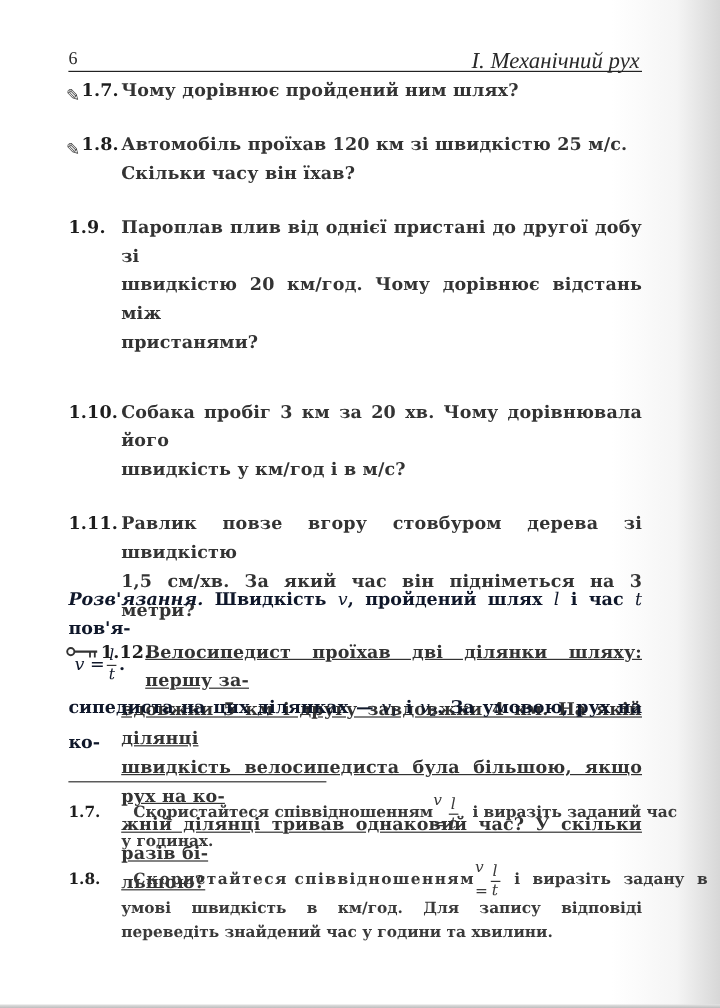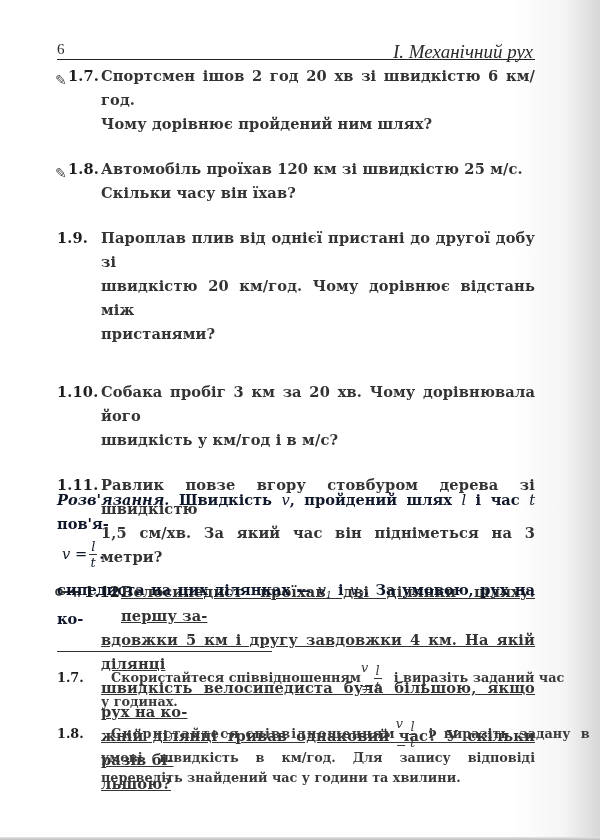--- a/index.html
+++ b/index.html
@@ -67,21 +67,20 @@
   <span class="page-num">6</span>
   <span class="chapter">I. Механічний рух</span>
 </div>
 
 <div class="content">
 
   <div class="problem p17" style="margin-top:2px;">
     <span class="marker pencil-icon">✎</span>
     <span class="num" style="left:11px;">1.7.</span>
     <div class="body">
-      <div>Спортсмен ішов 2 год 20 хв зі швидкістю 6 км/год.</div>
       <div>Чому дорівнює пройдений ним шлях?</div>
     </div>
   </div>
 
   <div class="problem p18">
     <span class="marker pencil-icon">✎</span>
     <span class="num" style="left:11px;">1.8.</span>
     <div class="body">
       <div>Автомобіль проїхав 120 км зі швидкістю 25 м/с.</div>
       <div>Скільки часу він їхав?</div>

